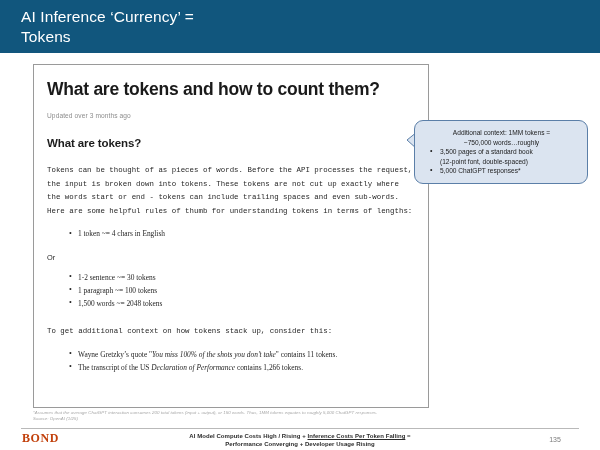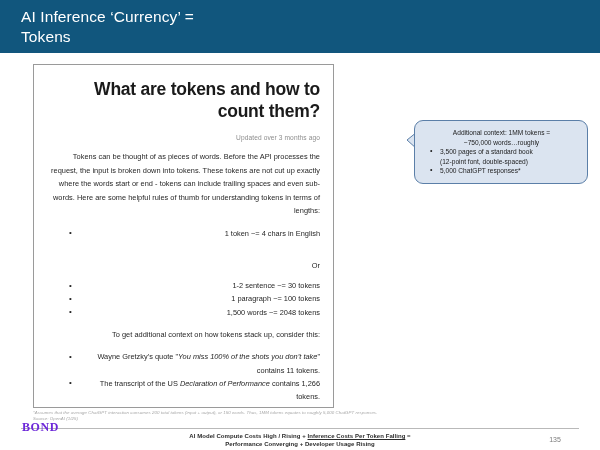--- a/index.html
+++ b/index.html
@@ -34,28 +34,27 @@
     font-weight: 400;
     letter-spacing: 0.1px;
     white-space: pre-line;
   }
 
   
   #article-card {
     position: absolute;
     left: 33px;
     top: 64px;
-    width: 301px;
+    width: 396px;
     height: 344px;
     background: #ffffff;
     border: 1px solid #9a9a9a;
     box-sizing: border-box;
     padding: 10px 13px 0 13px;
     overflow: hidden;
-    text-align: right;
   }
   #article-heading {
     font-size: 17.5px;
     font-weight: bold;
     color: #1a1a1a;
     letter-spacing: -0.25px;
     margin: 3px 0 0 0;
     line-height: 22px;
   }
   #article-updated {
@@ -68,47 +67,49 @@
     font-size: 11.5px;
     font-weight: bold;
     color: #1c1c1c;
     margin-top: 18px;
     letter-spacing: -0.1px;
   }
   .body-para {
     font-size: 7.4px;
     line-height: 13.6px;
     color: #262626;
-    margin-top: 9px;
+    margin-top: 15px;
     letter-spacing: 0.02px;
+    font-family: Liberation Mono, monospace;
   }
   .bullet-list {
     list-style: none;
     margin: 9px 0 0 0;
     padding: 0 0 0 22px;
+    font-family: Liberation Serif, serif;
   }
   .bullet-list li {
     font-size: 7.4px;
     line-height: 13.2px;
     color: #262626;
     position: relative;
     padding-left: 9px;
   }
   .bullet-list li::before {
     content: "\2022";
     position: absolute;
     left: 0;
     top: -0.5px;
     font-size: 8px;
     color: #262626;
   }
   .or-line {
     font-size: 7.4px;
     color: #262626;
-    margin-top: 21px;
+    margin-top: 12px;
   }
   .italic { font-style: italic; }
   .underline { text-decoration: underline; }
 
   
   #footnote {
     position: absolute;
     left: 33px;
     top: 410px;
     width: 545px;
@@ -173,25 +174,25 @@
     position: absolute;
     left: 21px;
     top: 428px;
     width: 558px;
     height: 1px;
     background: #b9b9b9;
   }
   #footer-logo {
     position: absolute;
     left: 22px;
-    top: 420px;
+    top: 431px;
     font-family: "Liberation Serif", serif;
     font-size: 12px;
     font-weight: bold;
-    color: #6d28d9;
+    color: #c2410c;
     letter-spacing: 0.6px;
   }
   #footer-tagline {
     position: absolute;
     left: 150px;
     top: 432px;
     width: 300px;
     text-align: center;
     font-size: 6px;
     line-height: 8.4px;
@@ -212,20 +213,21 @@
 </head>
 <body>
 
 <div id="header-band"></div>
 <div id="slide-title">AI Inference ‘Currency’ =
 Tokens</div>
 
 <div id="article-card">
   <div id="article-heading">What are tokens and how to count them?</div>
   <div id="article-updated">Updated over 3 months ago</div>
+  <div id="section-heading">What are tokens?</div>
   <div class="body-para">Tokens can be thought of as pieces of words. Before the API processes the request, the input is broken down into tokens. These tokens are not cut up exactly where the words start or end - tokens can include trailing spaces and even sub-words. Here are some helpful rules of thumb for understanding tokens in terms of lengths:</div>
 
   <ul class="bullet-list">
     <li>1 token ~= 4 chars in English</li>
   </ul>
 
   <div class="or-line">Or</div>
 
   <ul class="bullet-list">
     <li>1-2 sentence ~= 30 tokens</li>

